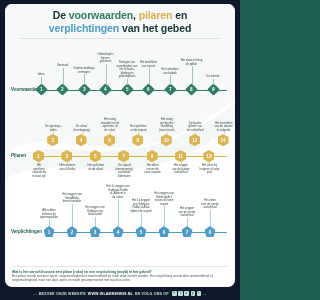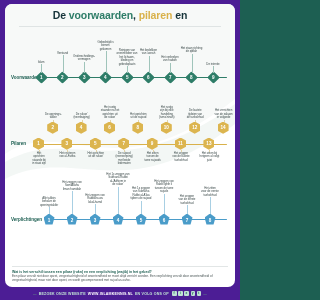--- a/index.html
+++ b/index.html
@@ -5,21 +5,21 @@
   * { box-sizing: border-box; margin: 0; padding: 0; }
   html, body {
     width: 240px; height: 300px;
     font-family: "Liberation Sans", sans-serif;
     background: #1d5f52;
     overflow: hidden;
   }
   #poster {
     position: relative;
     width: 240px; height: 300px;
-    background: #4c1d95;
+    background: #0f172a;
     padding: 4px 5px 0 5px;
   }
   .card {
     position: relative;
     width: 230px; height: 283px;
     background: #ffffff;
     border-radius: 7px;
     overflow: hidden;
   }
   .swoosh {
@@ -181,20 +181,21 @@
 <div id="poster">
   <div class="card">
 
     <svg class="swoosh" viewBox="0 0 230 283" preserveAspectRatio="none">
       <path d="M0,150 C60,110 110,190 230,95 L230,0 L0,0 Z" fill="#f7f9f8"></path>
       <path d="M0,175 C70,140 120,205 230,120 L230,100 C115,185 65,120 0,158 Z" fill="#eef3f1" opacity="0.7"></path>
     </svg>
 
     <div class="title-band">
       <div class="title-line"><span>De </span><span class="t-green">voorwaarden</span><span>, </span><span class="t-gold">pilaren</span><span> en</span></div>
+      <div class="title-line"><span class="t-blue">verplichtingen</span><span> van het gebed</span></div>
       <div class="title-rule"></div>
     </div>
 
     <div class="row sec-cond">
       <div class="row-label">Voorwaarden</div>
       <div class="axis"></div>
       <div class="nodes" id="nodes-0">
           <div class="node diamond" style="left: 31.5px; top: 42px;">
             <span>1</span>
           </div>

